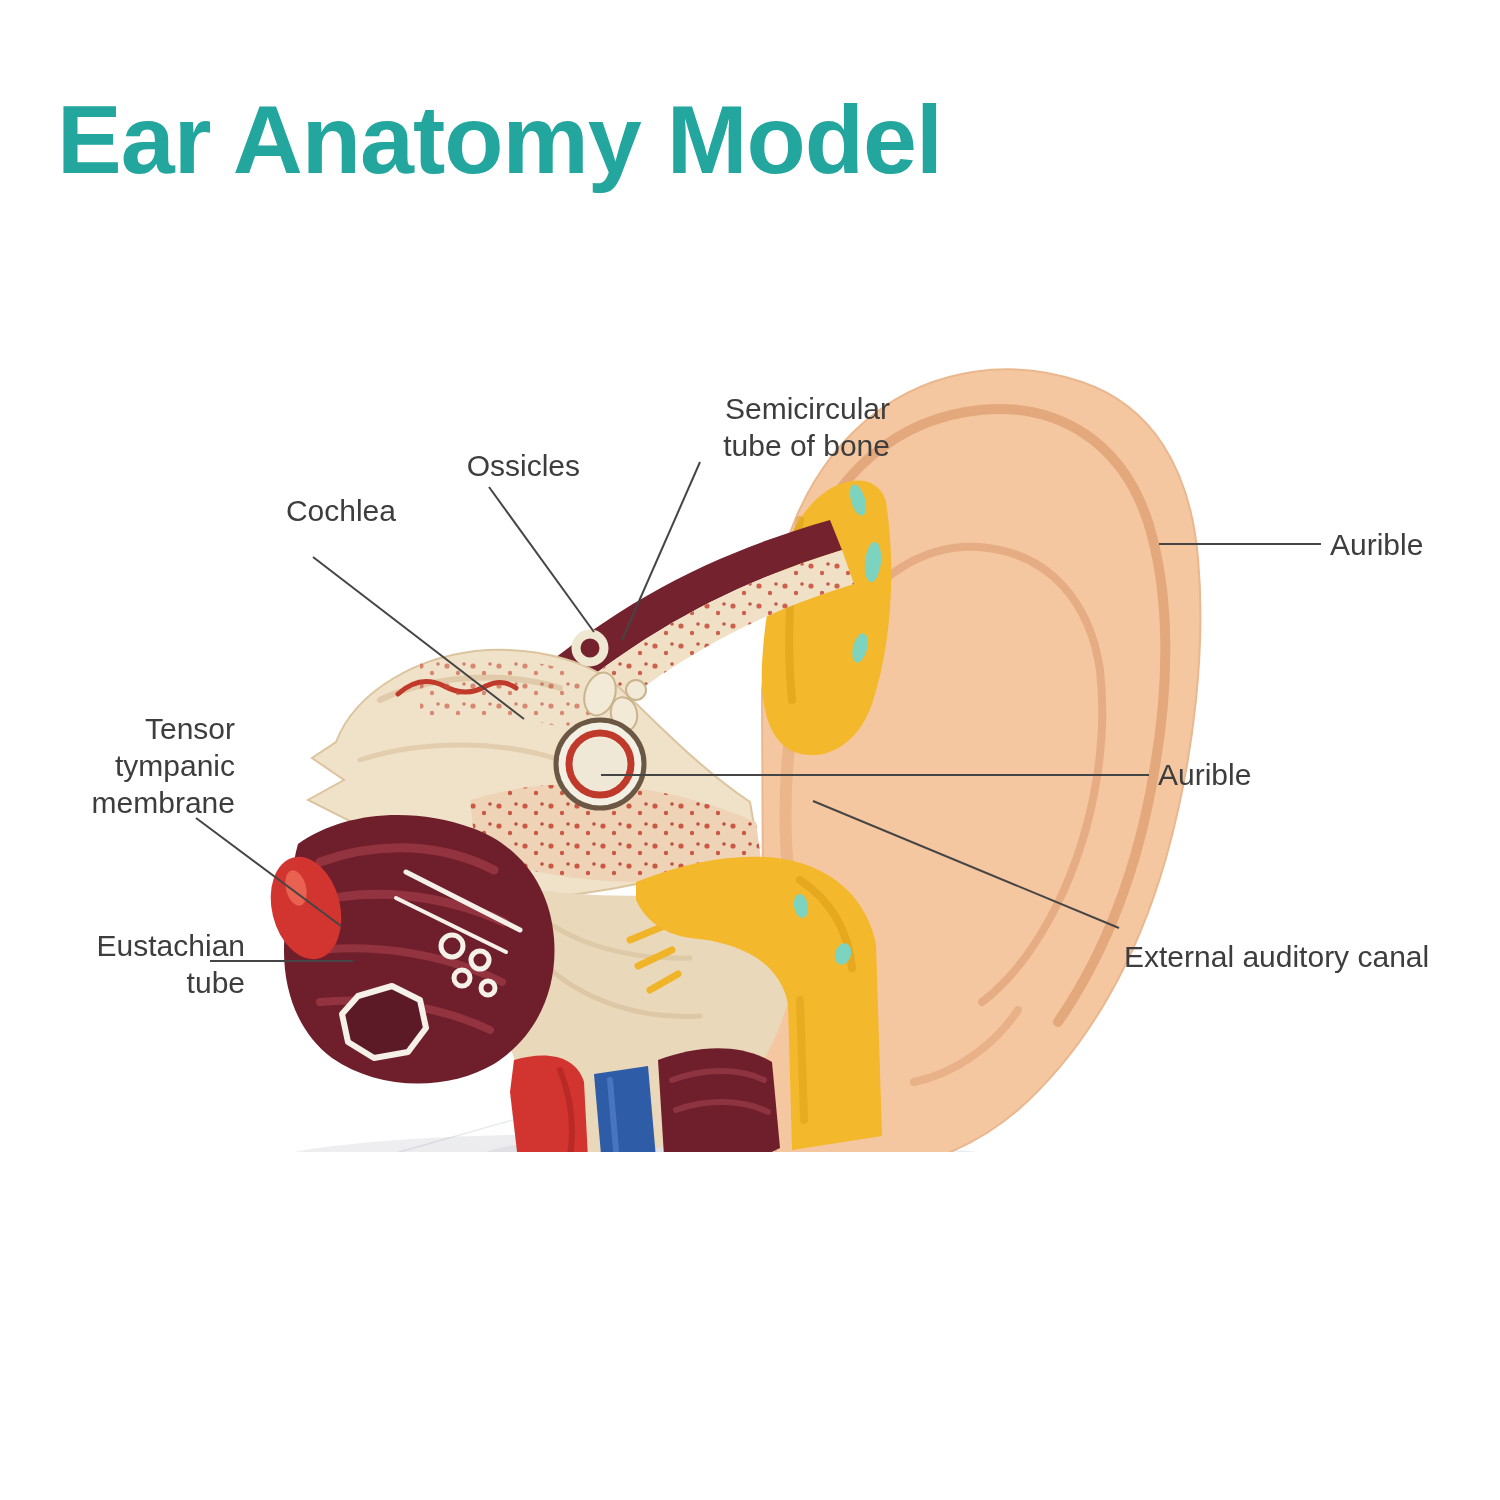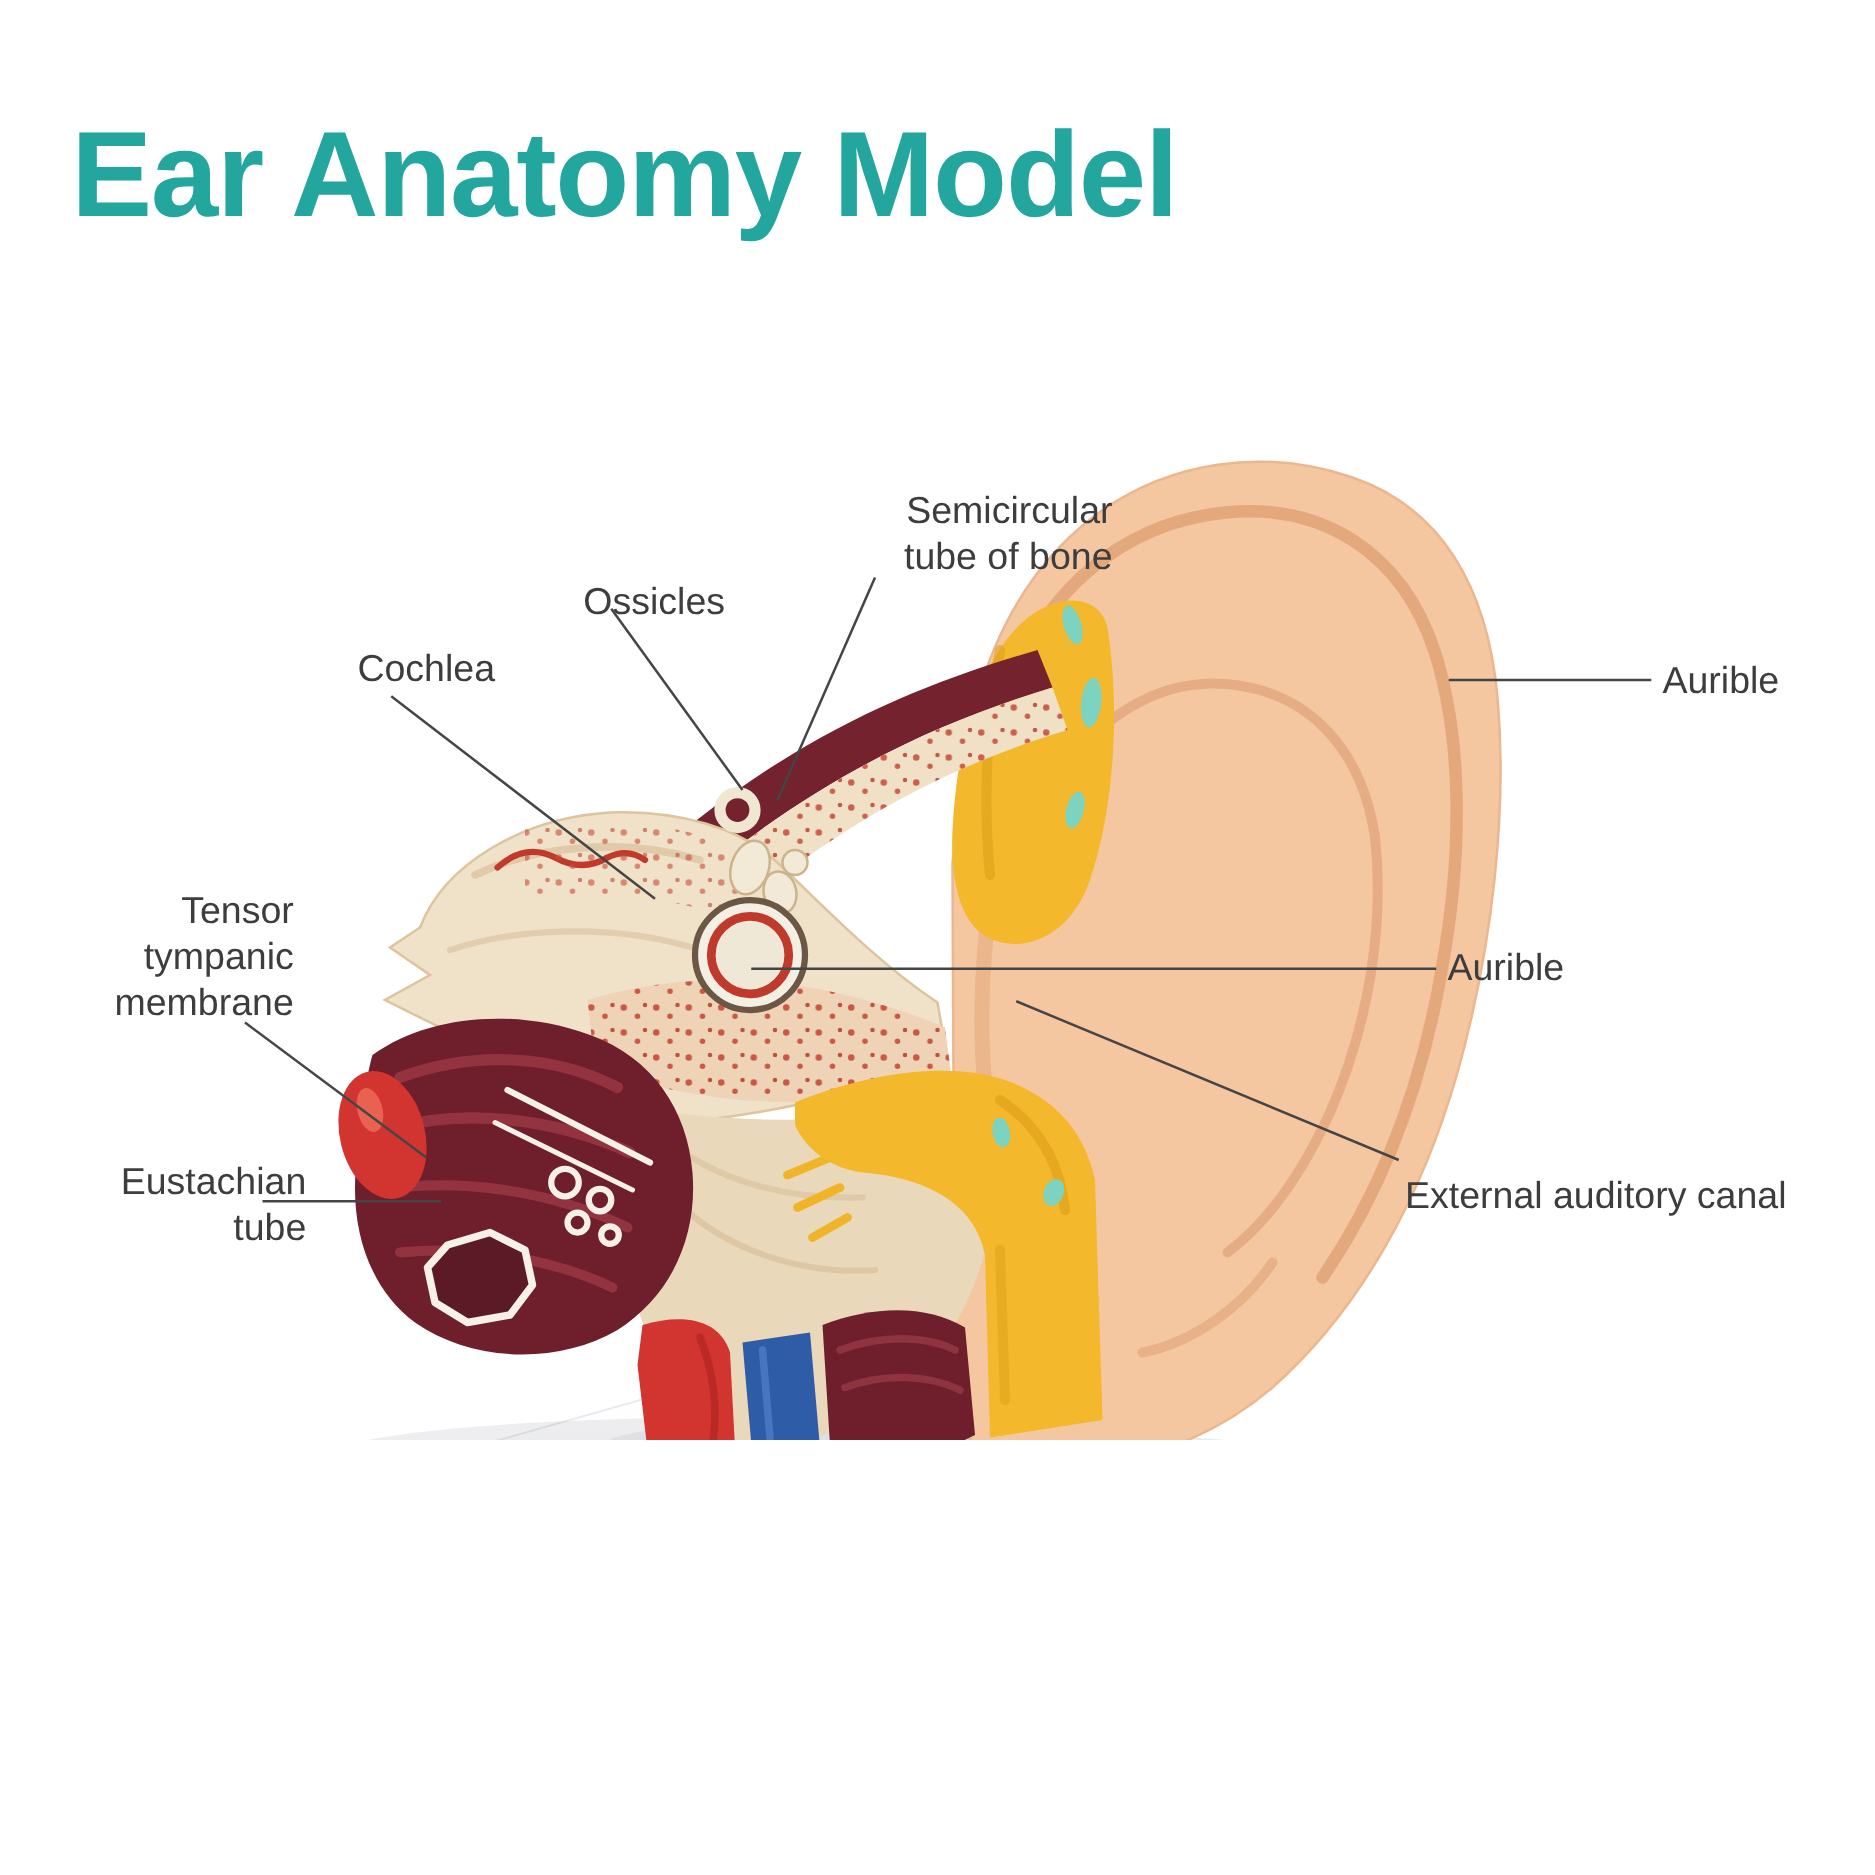--- a/index.html
+++ b/index.html
@@ -6,22 +6,22 @@
   .page{position:relative;width:1500px;height:1152px;background:#ffffff;overflow:hidden;
         font-family:"Liberation Sans",sans-serif;border-radius:10px;}
   .illustration{position:absolute;left:0;top:0;width:1500px;height:1500px;}
   .page-title{position:absolute;left:57px;top:84px;margin:0;
               font-size:97px;font-weight:bold;letter-spacing:-1px;color:#23a69e;
               font-family:"Liberation Sans",sans-serif;white-space:nowrap;}
   .label{position:absolute;font-size:30px;line-height:37px;color:#3d3d3d;}
   .label .ln{display:block;text-align:right;}
   .label.center{text-align:center;}
   #label-semicircular{left:570px;top:390px;width:320px;}
-  #label-ossicles{left:380px;top:447px;width:200px;margin-top:16px;}
-  #label-cochlea{left:196px;top:517px;width:200px;}
+  #label-ossicles{left:380px;top:447px;width:200px;}
+  #label-cochlea{left:196px;top:492px;width:200px;}
   #label-tensor{left:15px;top:710px;width:220px;}
   #label-eustachian{left:25px;top:927px;width:220px;}
   #label-aurible{left:1330px;top:526px;}
   #label-eardrum{left:1158px;top:756px;}
   #label-eac{left:1124px;top:904px;margin-top:34px;}
 </style>
 </head>
 <body>
 
 <div class="page">

